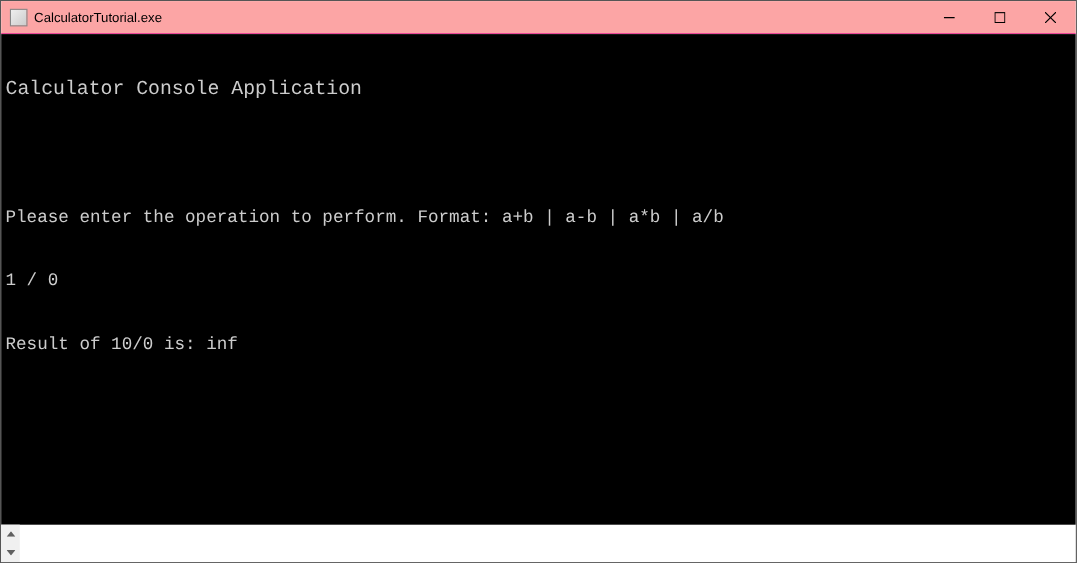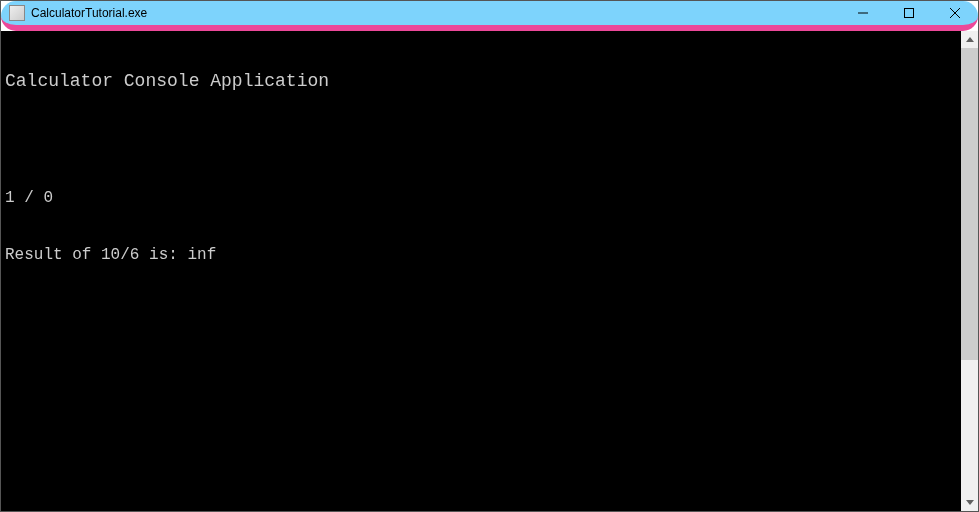--- a/index.html
+++ b/index.html
@@ -10,25 +10,24 @@
     body {
       font-family: "Segoe UI", Tahoma, sans-serif;
       background: #fff;
       width: 979px;
       height: 512px;
       overflow: hidden;
       border: 1px solid #555;
     }
     .titlebar {
       height: 30px;
-      background: #7dd3fc;
+      background: #fca5a5;
       display: flex;
       align-items: center;
-      border-bottom: 6px solid #ec4899;
-      border-radius: 15px;
+      border-bottom: 1px solid #ec4899;
     }
     .titlebar-icon {
       width: 16px;
       height: 16px;
       margin-left: 8px;
       margin-right: 6px;
       border: 1px solid #888;
       background: linear-gradient(135deg, #eee 0%, #ccc 100%);
       display: inline-block;
     }
@@ -51,20 +50,21 @@
       color: #000;
       cursor: default;
     }
     .titlebar-btn svg {
       width: 10px;
       height: 10px;
     }
     .console-wrapper {
       display: flex;
       height: calc(100% - 30px);
+      flex-direction: column;
     }
     .console {
       flex: 1;
       background: #000;
       color: #ccc;
       font-family: Consolas, "Courier New", monospace;
       font-size: 16px;
       line-height: 1.2;
       padding: 2px 4px;
       white-space: pre;
@@ -127,22 +127,23 @@
           <line x1="10" y1="0" x2="0" y2="10" stroke="#000" stroke-width="1"></line>
         </svg>
     </div>
   </div>
 </div>
 
 <div class="console-wrapper">
   <div class="console">
     <div class="console-line heading-line">Calculator Console Application</div>
     <div class="console-line"></div>
+    <div class="console-line">Please enter the operation to perform. Format: a+b | a-b | a*b | a/b</div>
     <div class="console-line">1 / 0</div>
-    <div class="console-line">Result of 10/6 is: inf</div>
+    <div class="console-line">Result of 10/0 is: inf</div>
   </div>
   <div class="scrollbar">
     <div class="scroll-arrow">
       <svg width="8" height="5" viewBox="0 0 8 5">
           <path d="M0,5 L4,0 L8,5 Z" fill="#606060"></path>
         </svg>
     </div>
     <div class="scroll-track">
       <div class="scroll-thumb"></div>
     </div>

